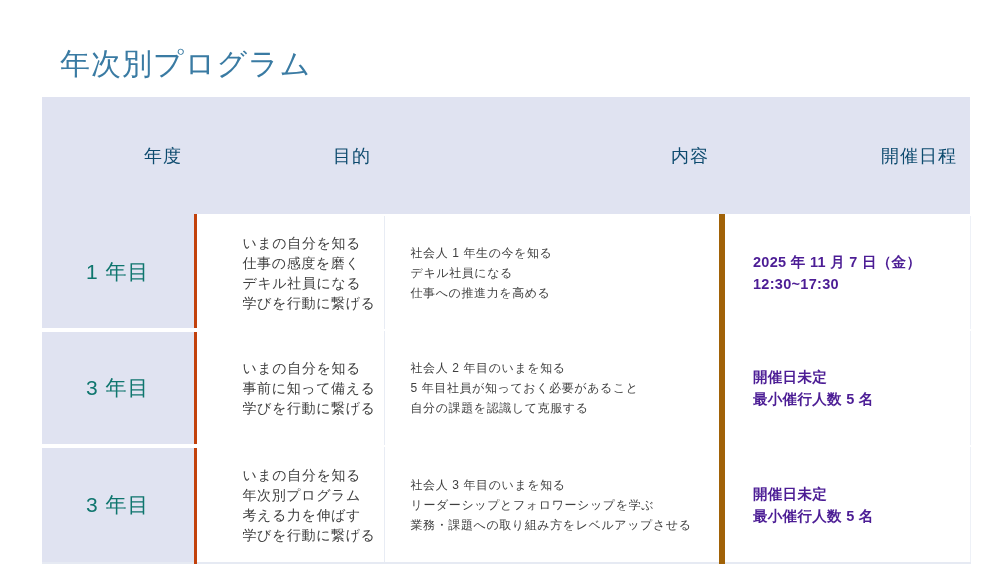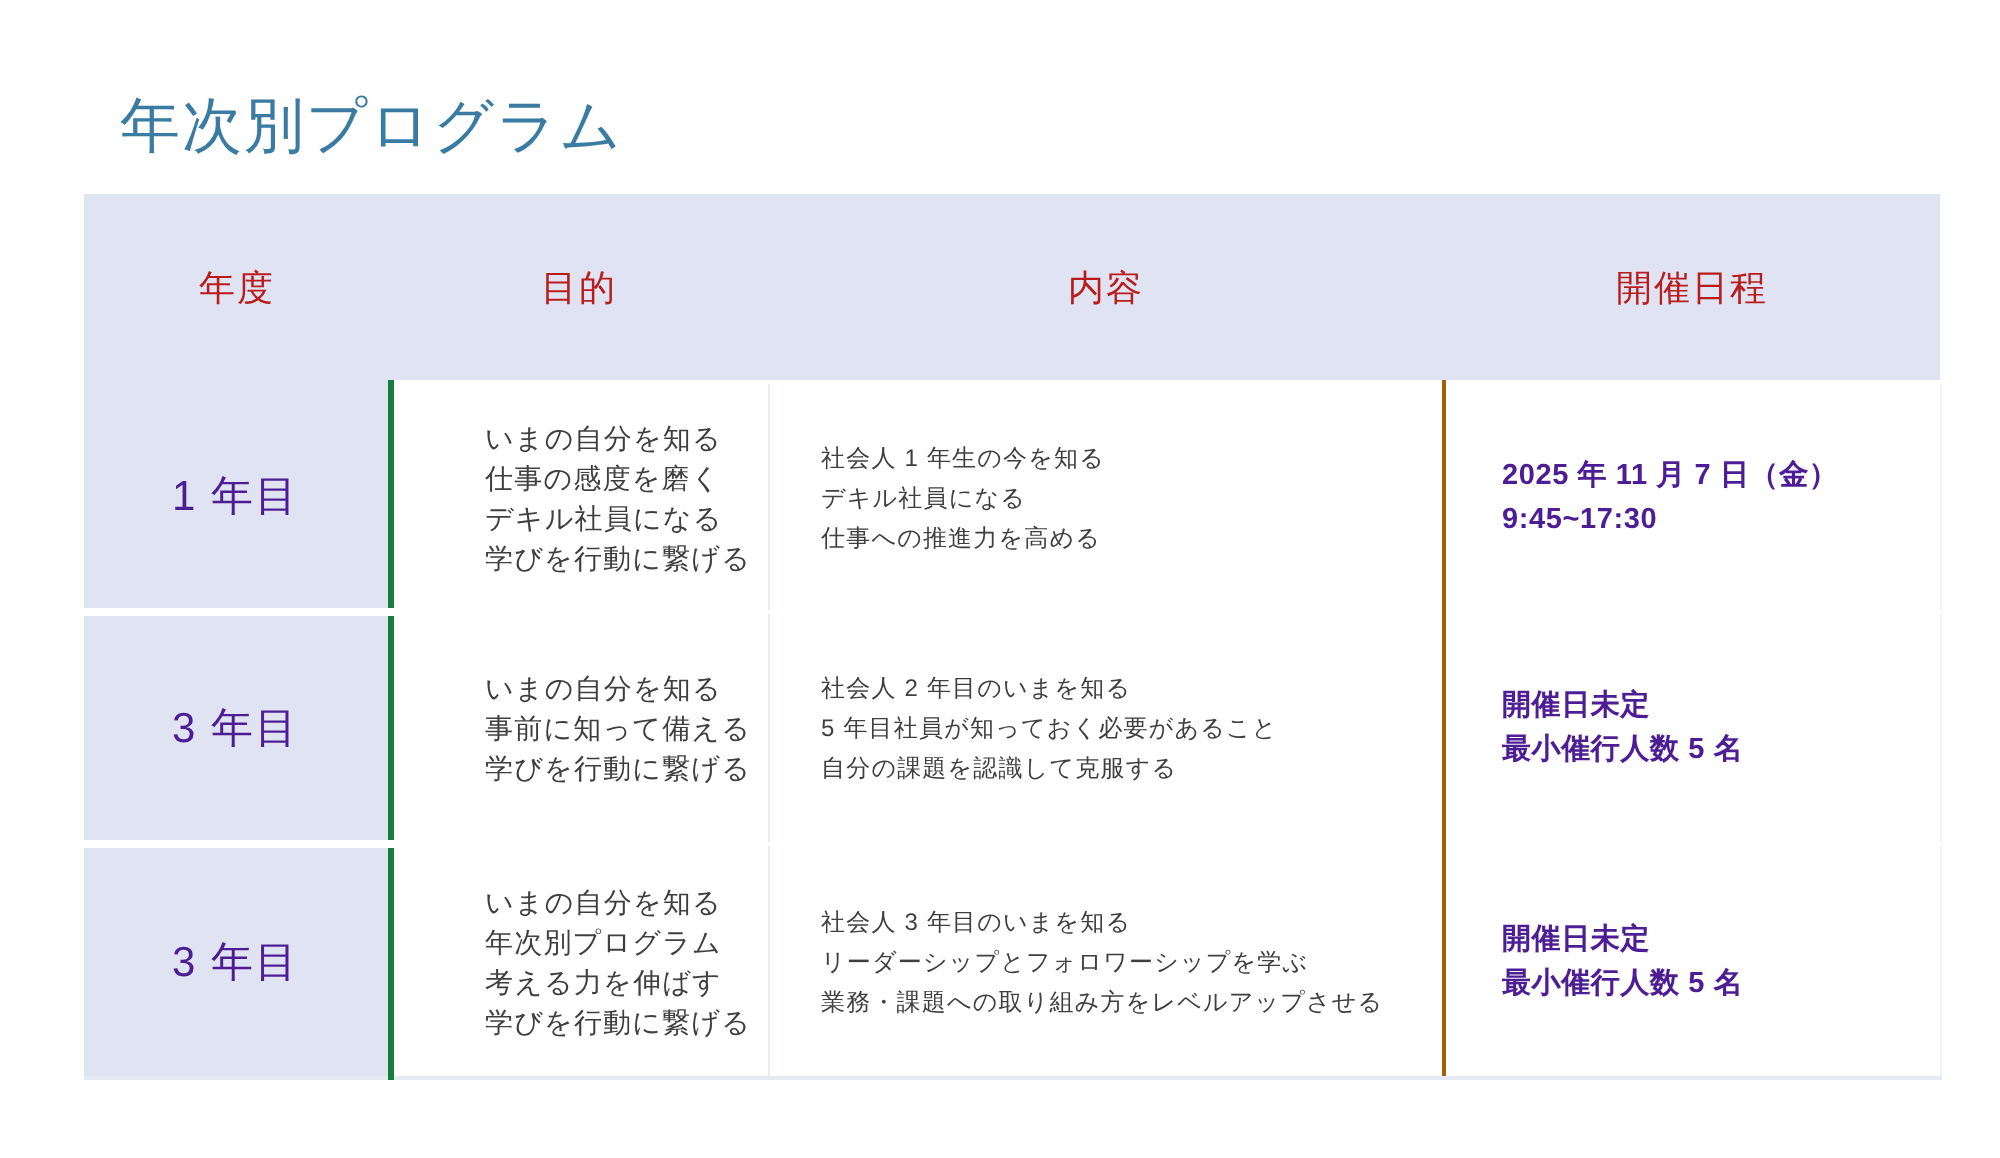--- a/index.html
+++ b/index.html
@@ -51,26 +51,26 @@
   
   col.c-year    { width: 153px; }
   col.c-purpose { width: 189px; }
   col.c-content { width: 338px; }
   col.c-date    { width: 248px; }
 
   
   thead th {
     background: #e0e3f1;
     height: 91px;
-    padding: 1px;
+    padding: 13px;
     margin: 0;
     font-size: 18px;
     font-weight: 400;
-    color: #b91c1c;
-    text-align: center;
+    color: #0c4a6e;
+    text-align: right;
     vertical-align: middle;
     border: none;
     letter-spacing: 1px;
   }
 
   
   tbody tr td {
     background: #ffffff;
     vertical-align: middle;
     padding: 0;
@@ -79,37 +79,37 @@
   }
   tbody tr:last-child td {
     border-bottom: 2px solid #e6eaf3;
   }
 
   
   td.year-cell {
     background: #e0e3f1;
     text-align: center;
     font-size: 21px;
-    color: #4c1d95;
+    color: #0f766e;
     letter-spacing: 1px;
     border-top: 4px solid #ffffff;
     border-bottom: none;
-    border-right: 3px solid #15803d;
+    border-right: 3px solid #c2410c;
     white-space: nowrap;
   }
   tbody tr:first-child td.year-cell {
     border-top: none;
   }
 
   td.purpose-cell {
     border-right: 1px solid #e8ecf4;
     padding: 0 0 0 46px;
   }
   td.content-cell {
-    border-right: 2px solid #a16207;
+    border-right: 6px solid #a16207;
     padding: 0 0 0 26px;
     margin-left: 46px;
   }
   td.date-cell {
     border-right: 1px solid #eef1f7;
     padding: 0 0 0 28px;
   }
 
   .cell-lines {
     font-size: 14px;
@@ -168,21 +168,21 @@
             <div class="cell-lines">デキル社員になる</div>
             <div class="cell-lines">学びを行動に繋げる</div>
           </td>
           <td class="content-cell">
             <div class="cell-lines content">社会人 1 年生の今を知る</div>
             <div class="cell-lines content">デキル社員になる</div>
             <div class="cell-lines content">仕事への推進力を高める</div>
           </td>
           <td class="date-cell">
             <div class="date-lines">2025 年 11 月 7 日（金）</div>
-            <div class="date-lines">9:45~17:30</div>
+            <div class="date-lines">12:30~17:30</div>
           </td>
         </tr>
 
         <tr class="row-h2">
           <td class="year-cell">3 年目</td>
           <td class="purpose-cell">
             <div class="cell-lines">いまの自分を知る</div>
             <div class="cell-lines">事前に知って備える</div>
             <div class="cell-lines">学びを行動に繋げる</div>
           </td>

